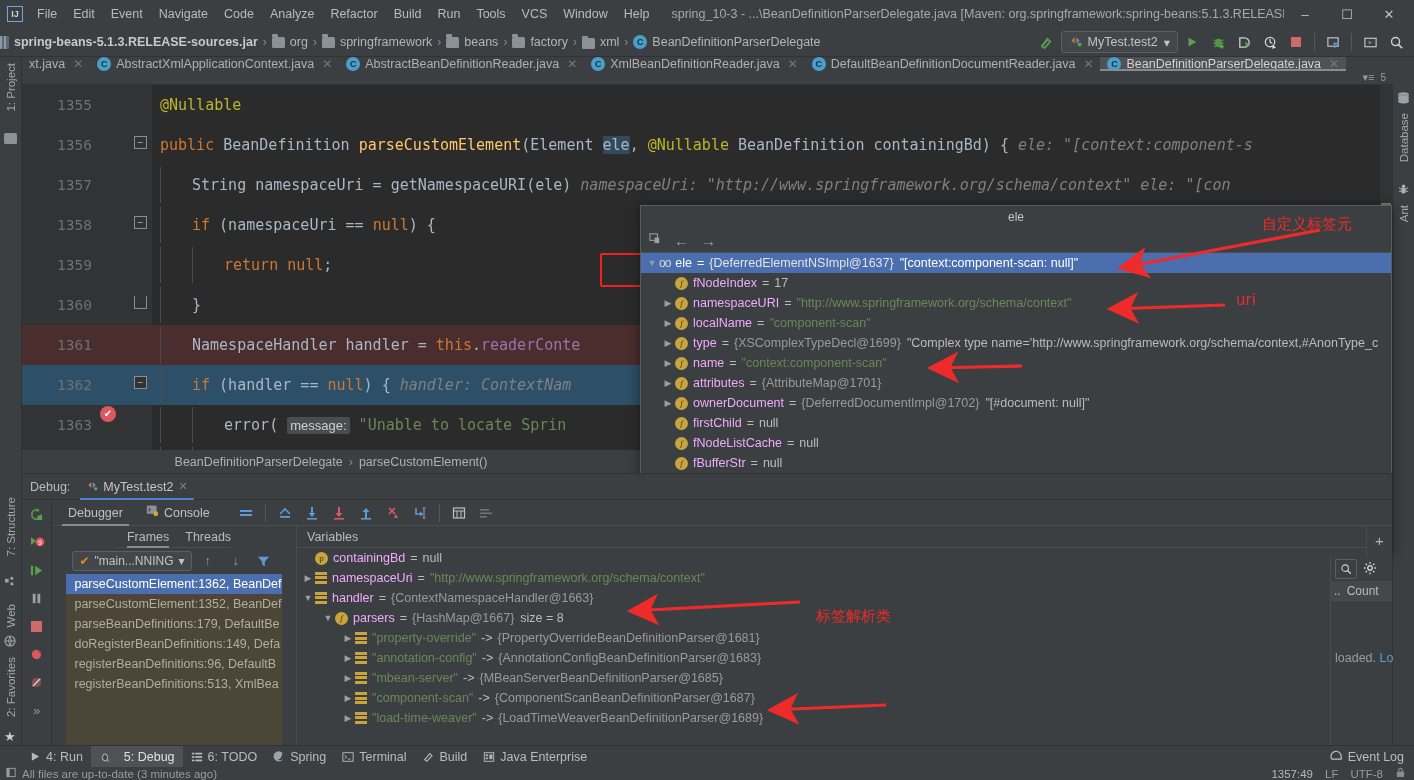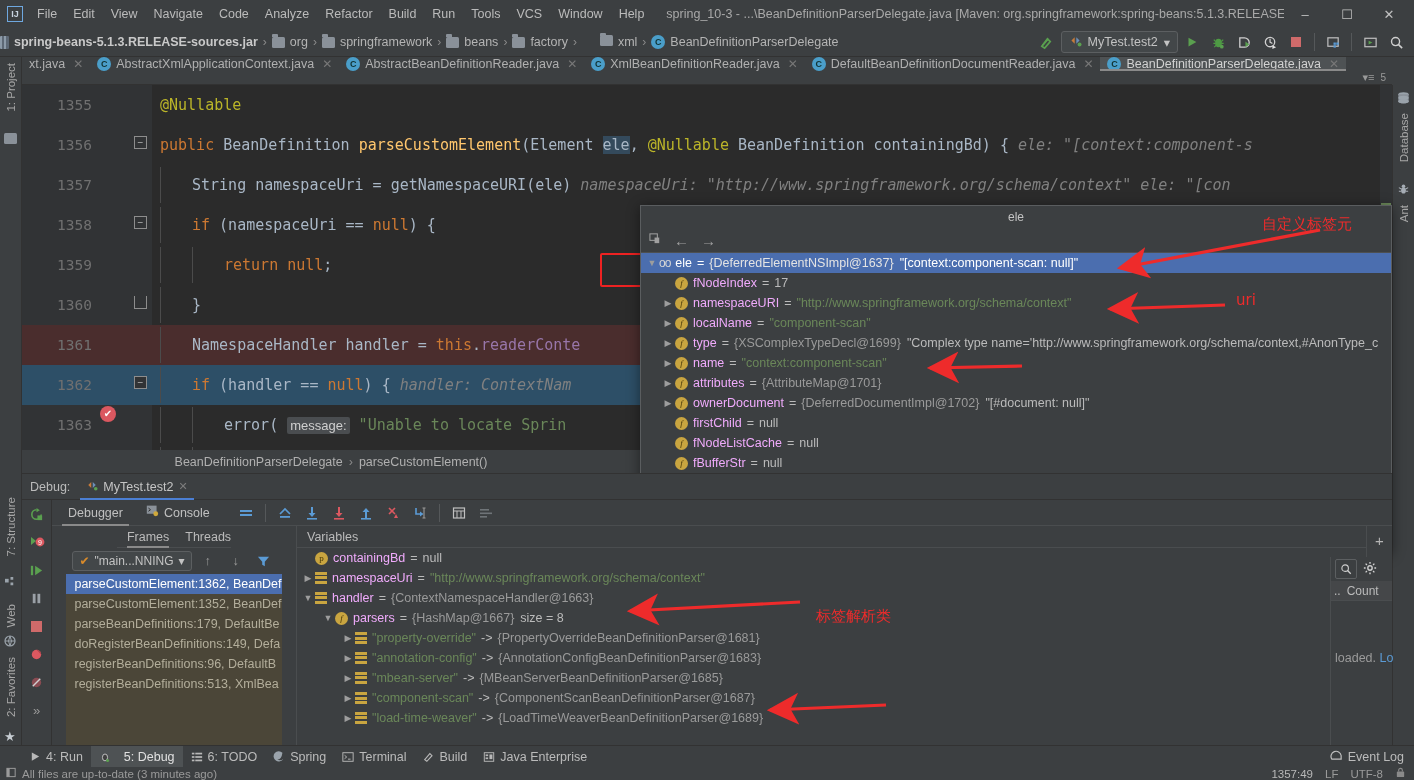--- a/index.html
+++ b/index.html
@@ -304,21 +304,21 @@
 </head>
 <body>
 
 <div class="app">
 
   <div class="menubar">
     <div class="ij-logo">IJ</div>
     <div id="menu-items" style="display:flex;align-items:center;">
         <div class="menu-item">File</div>
         <div class="menu-item">Edit</div>
-        <div class="menu-item">View</div>
+        <div class="menu-item">Event</div>
         <div class="menu-item">Navigate</div>
         <div class="menu-item">Code</div>
         <div class="menu-item">Analyze</div>
         <div class="menu-item">Refactor</div>
         <div class="menu-item">Build</div>
         <div class="menu-item">Run</div>
         <div class="menu-item">Tools</div>
         <div class="menu-item">VCS</div>
         <div class="menu-item">Window</div>
         <div class="menu-item">Help</div>
@@ -351,21 +351,21 @@
         <span style="display: inline-flex; align-items: center;">
           <span class="folder-ico"></span>
           <span>beans</span>
         </span>
         <span class="sep">›</span>
         <span style="display: inline-flex; align-items: center;">
           <span class="folder-ico"></span>
           <span>factory</span>
         </span>
         <span class="sep">›</span>
-        <span style="display: inline-flex; align-items: flex-start; margin-left: 18px;">
+        <span style="display: inline-flex; align-items: flex-end;">
           <span class="folder-ico"></span>
           <span>xml</span>
         </span>
         <span class="sep">›</span>
         <span style="display: inline-flex; align-items: center;">
           <span class="class-ico">C</span>
           <span>BeanDefinitionParserDelegate</span>
         </span>
       </div>
     <div class="nav-right">

